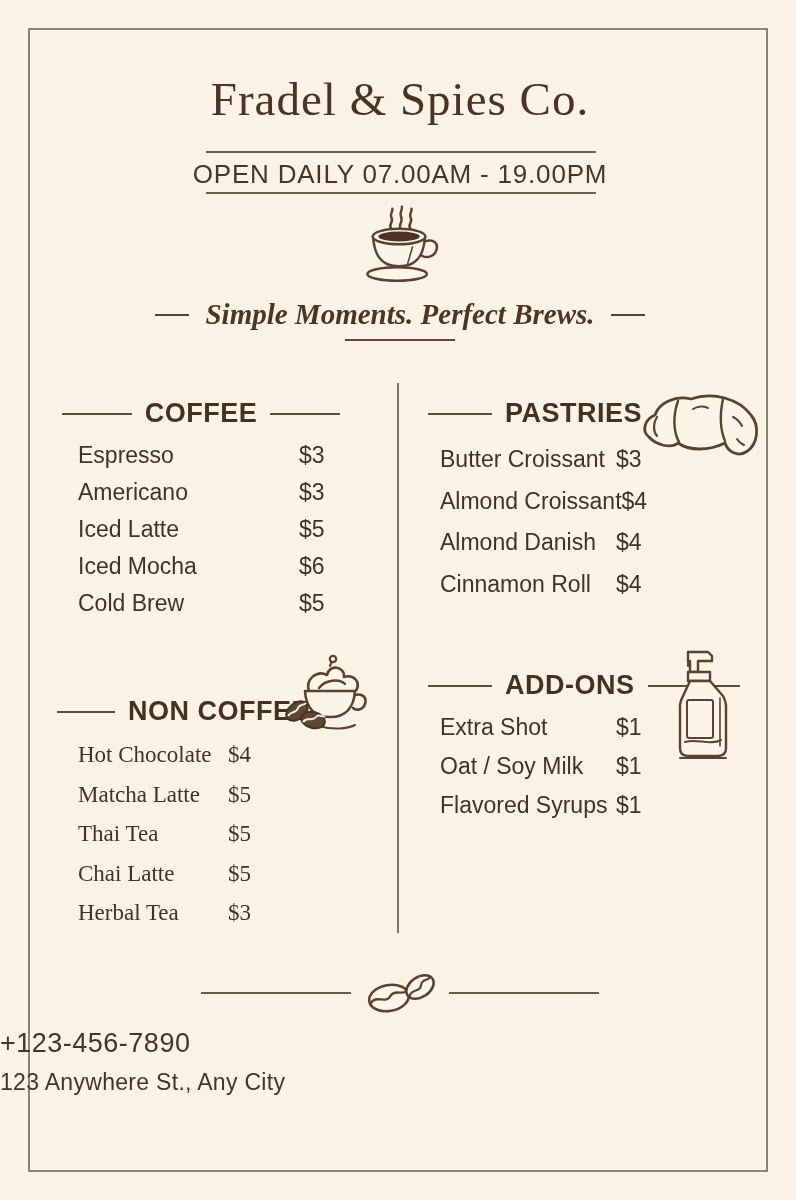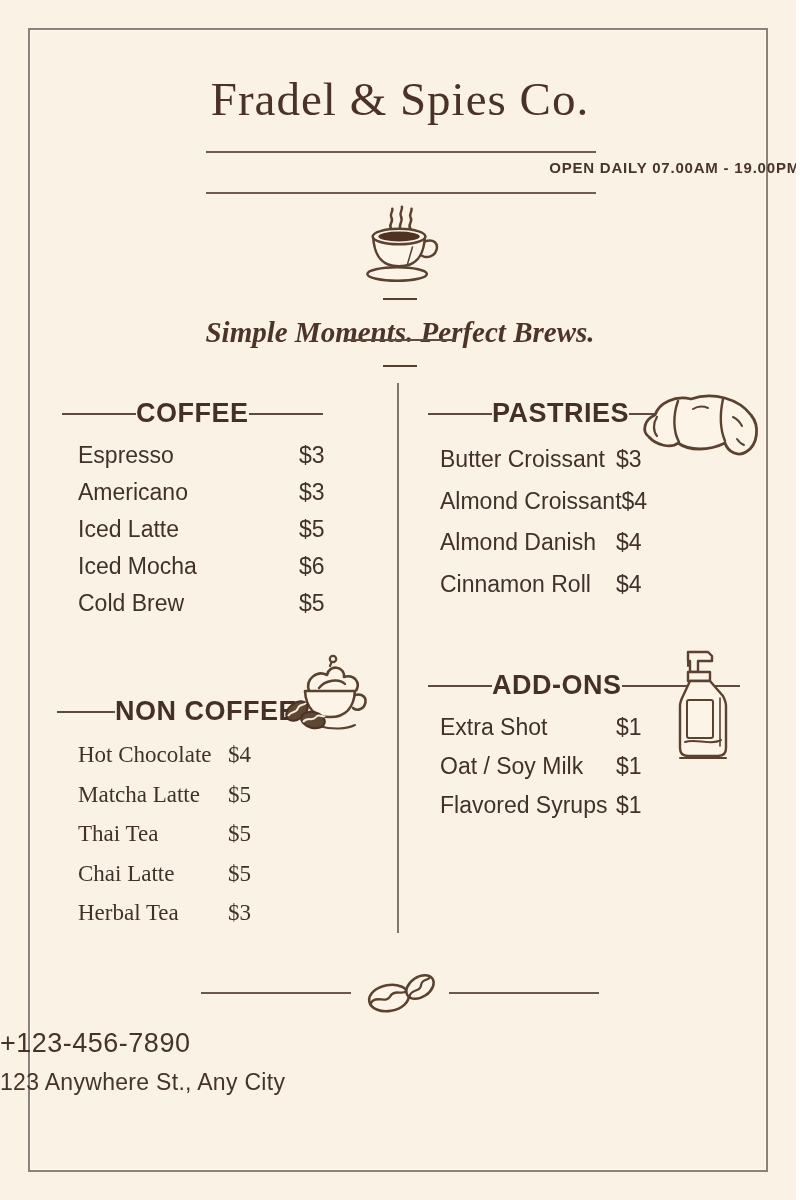--- a/index.html
+++ b/index.html
@@ -14,37 +14,37 @@
   }
   
   .title{
     position:absolute; top:72px; left:0; width:800px; text-align:center;
     font-family:"Liberation Serif", serif; font-size:47px; font-weight:400;
     color:#4b3228; letter-spacing:1px;
   }
   .rule{position:absolute; left:206px; width:390px; height:2px; background:#6f5e4f;}
   .rule1{top:151px;} .rule2{top:192px;}
   .hours{
-    position:absolute; top:159px; left:0; width:800px; text-align:right;
-    font-size:15px; font-weight:700; letter-spacing:.8px; color:#483529;
+    position:absolute; top:159px; left:0; width:800px; text-align:center;
+    font-size:26px; font-weight:400; letter-spacing:.8px; color:#483529;
   }
   .cup-wrap{position:absolute; left:352px; top:204px; width:96px; height:90px;}
   .tagline-row{
     position:absolute; top:298px; left:0; width:800px;
-    display:flex; align-items:center; justify-content:center; gap:16px;flex-direction:column;
+    display:flex; align-items:center; justify-content:center; gap:16px;
   }
   .tagline-dash{width:34px; height:2px; background:#53402f;}
   .tagline{
     font-family:"Liberation Serif", serif; font-style:italic; font-weight:600;
     font-size:29px; color:#4c3429;
   }
   .tagline-underline{position:absolute; top:339px; left:345px; width:110px; height:2px; background:#5d4b3d;}
   
   .vdivider{position:absolute; left:397px; top:383px; width:2px; height:550px; background:#837668;}
-  .sec-header{position:absolute; display:flex; align-items:center; }
+  .sec-header{position:absolute; display:flex; align-items:center; gap:13px;}
   .sec-title{font-size:27px; font-weight:700; letter-spacing:.5px; color:#453026; white-space:nowrap;}
   .hdash{height:2px; background:#5d4b3d;}
   .hdash.grow{flex:1;}
   .rows{position:absolute; display:flex; flex-direction:column;}
   .row{display:flex; align-items:flex-start;}
   .iname{font-size:23px; font-weight:500; color:#42312a; white-space:nowrap;}
   .iprice{margin-left:auto; width:36px; font-size:23px; font-weight:500; color:#42312a;}
   .rows-coffee   {left:78px;  top:442px;   width:257px;} .rows-coffee   .row{height:37px;}
   .rows-pastries {left:440px; top:446px;   width:212px;} .rows-pastries .row{height:41.6px;}
   .rows-noncoffee{left:78px;  top:742px; width:186px;font-family:Liberation Serif, serif;} .rows-noncoffee.rows .row{height:39.5px;}

